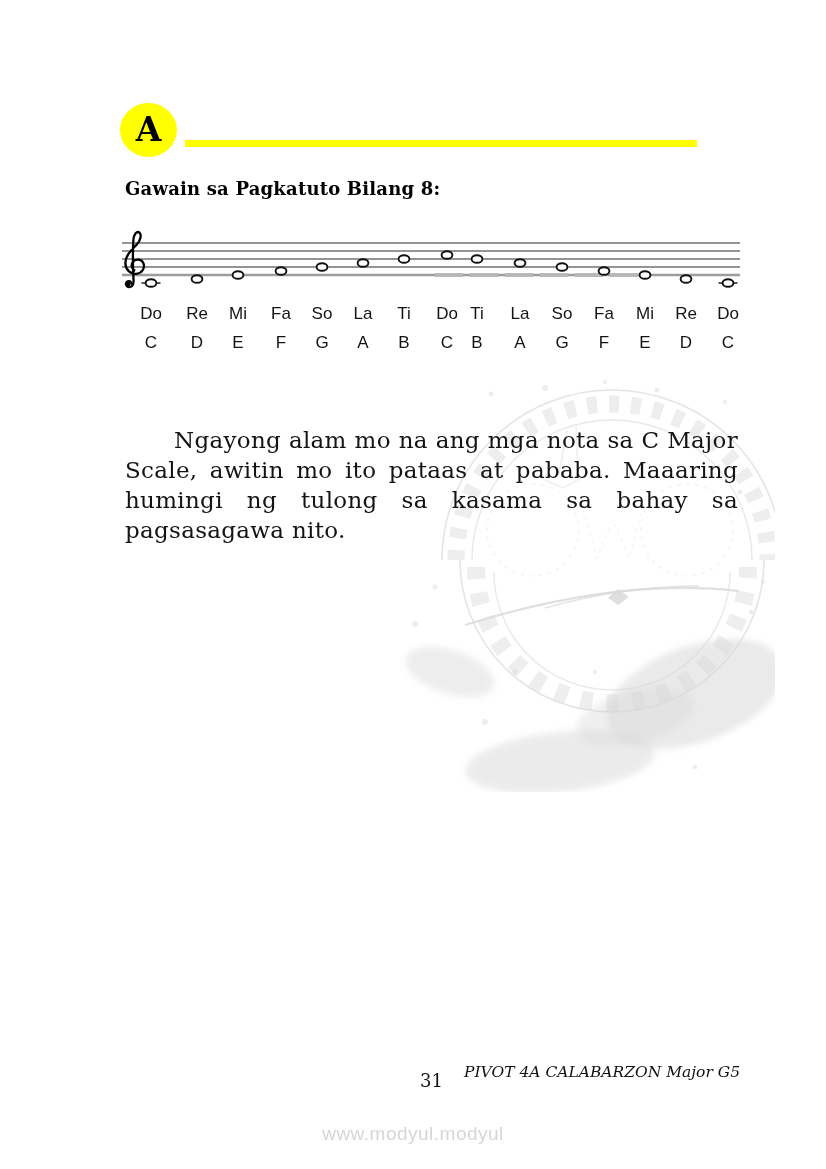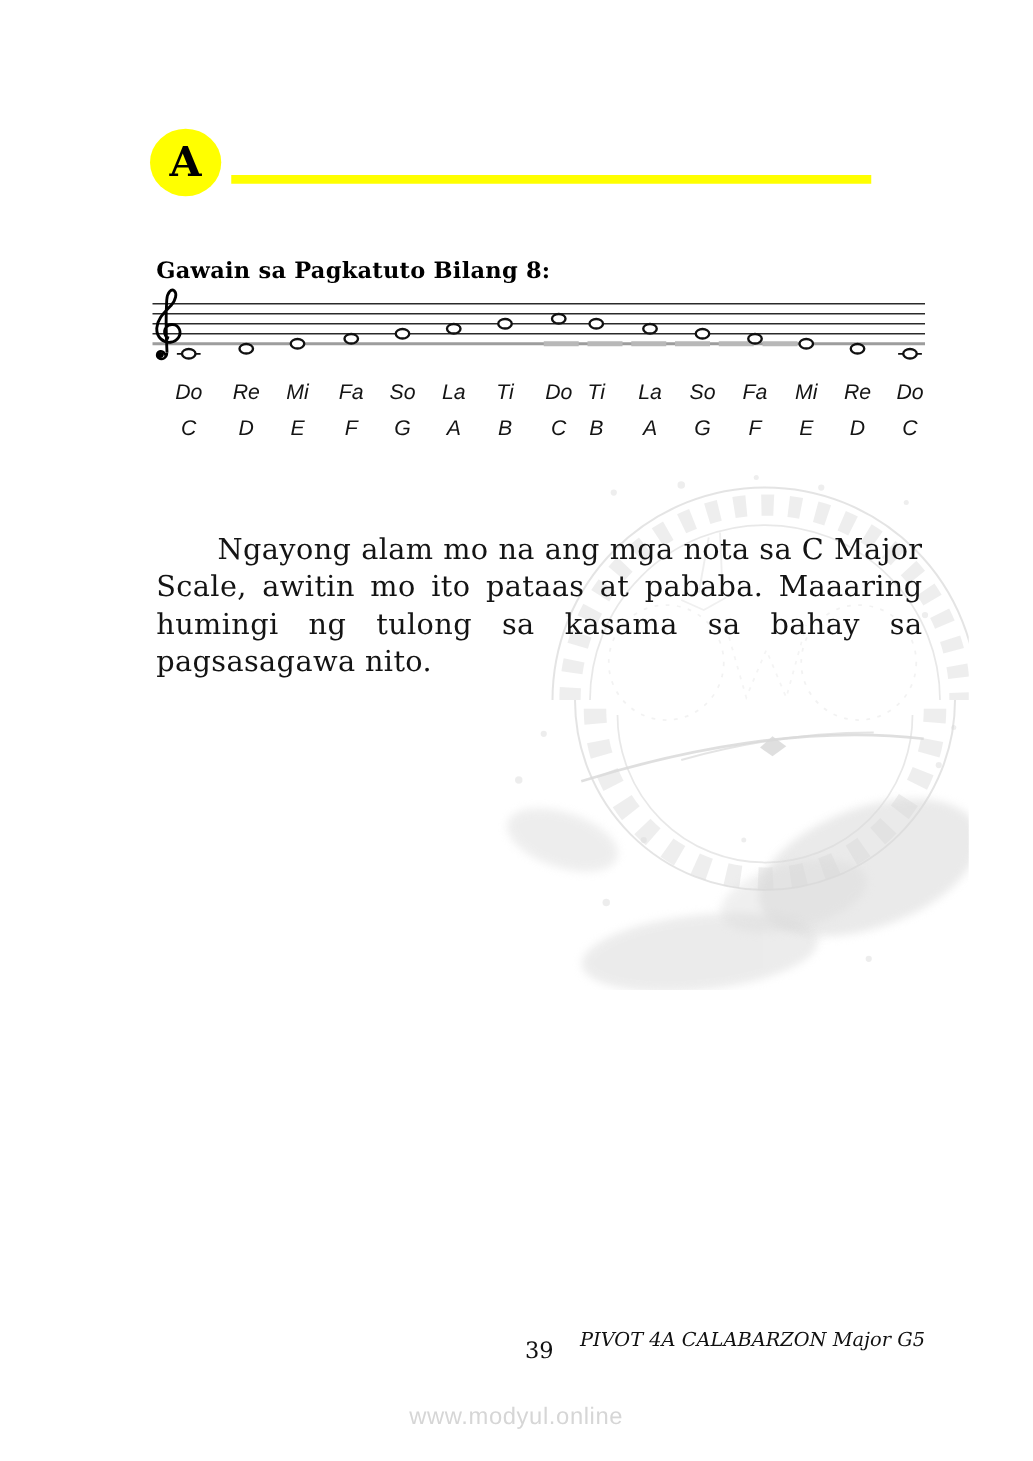--- a/index.html
+++ b/index.html
@@ -26,38 +26,37 @@
   .section-rule {
     position:absolute; left:185px; top:140px;
     width:512px; height:7px; background:#ffff00;
   }
   
   .heading {
     position:absolute; left:125px; top:178px;
     font-family:"DejaVu Serif", serif;
     font-weight:bold; font-size:18px; letter-spacing:0.2px;
     color:#000;
-    margin-top:28px;
   }
   
   .staff-svg { position:absolute; left:120px; top:228px; z-index:1; }
   .staff-line { stroke:#2b2b2b; stroke-width:1.2; }
   .staff-line-bottom { stroke:#9d9d9d; stroke-width:2.4; }
   .staff-line-dashes { stroke:#b8b8b8; stroke-width:4; stroke-dasharray:28 7; }
   .clef-stroke { stroke:#000; fill:none; }
   .whole-note { fill:#ffffff; stroke:#111; stroke-width:1.9; }
   .ledger { stroke:#111; stroke-width:1.4; }
   
   .label-row {
     position:absolute; left:0; top:0; width:826px; height:22px; z-index:1;
     font-family:"Liberation Sans", sans-serif;
     font-size:17px; color:#141414;
   }
   .label-row .lbl {
-    position:absolute; transform:translateX(-50%); white-space:nowrap;font-style:italic;
+    position:absolute; transform:translateX(-50%); white-space:nowrap;
   }
   .row-solfege { top:304px; }
   .row-letters { top:333px; }
   
   .body-paragraph {
     position:absolute; left:125px; top:402px; width:613px; z-index:1;
     font-family:"DejaVu Serif", serif;
     font-size:23px; line-height:30px; letter-spacing:0.3px;
     text-align:justify; text-indent:49px;
   }
@@ -212,17 +211,17 @@
       <span class="lbl" style="left: 520px;">A</span>
       <span class="lbl" style="left: 562px;">G</span>
       <span class="lbl" style="left: 604px;">F</span>
       <span class="lbl" style="left: 645px;">E</span>
       <span class="lbl" style="left: 686px;">D</span>
       <span class="lbl" style="left: 728px;">C</span>
     </div>
 
   <p class="body-paragraph">Ngayong alam mo na ang mga nota sa C Major Scale, awitin mo ito pataas at pababa. Maaaring humingi ng tulong sa kasama sa bahay sa pagsasagawa nito.</p>
 
-  <div class="page-number">39</div>
+  <div class="page-number">31</div>
   <div class="footer-right">PIVOT 4A CALABARZON Major G5</div>
-  <div class="site-url">www.modyul.online</div>
+  <div class="site-url">www.modyul.modyul</div>
 
 </div>
 
 </body></html>

